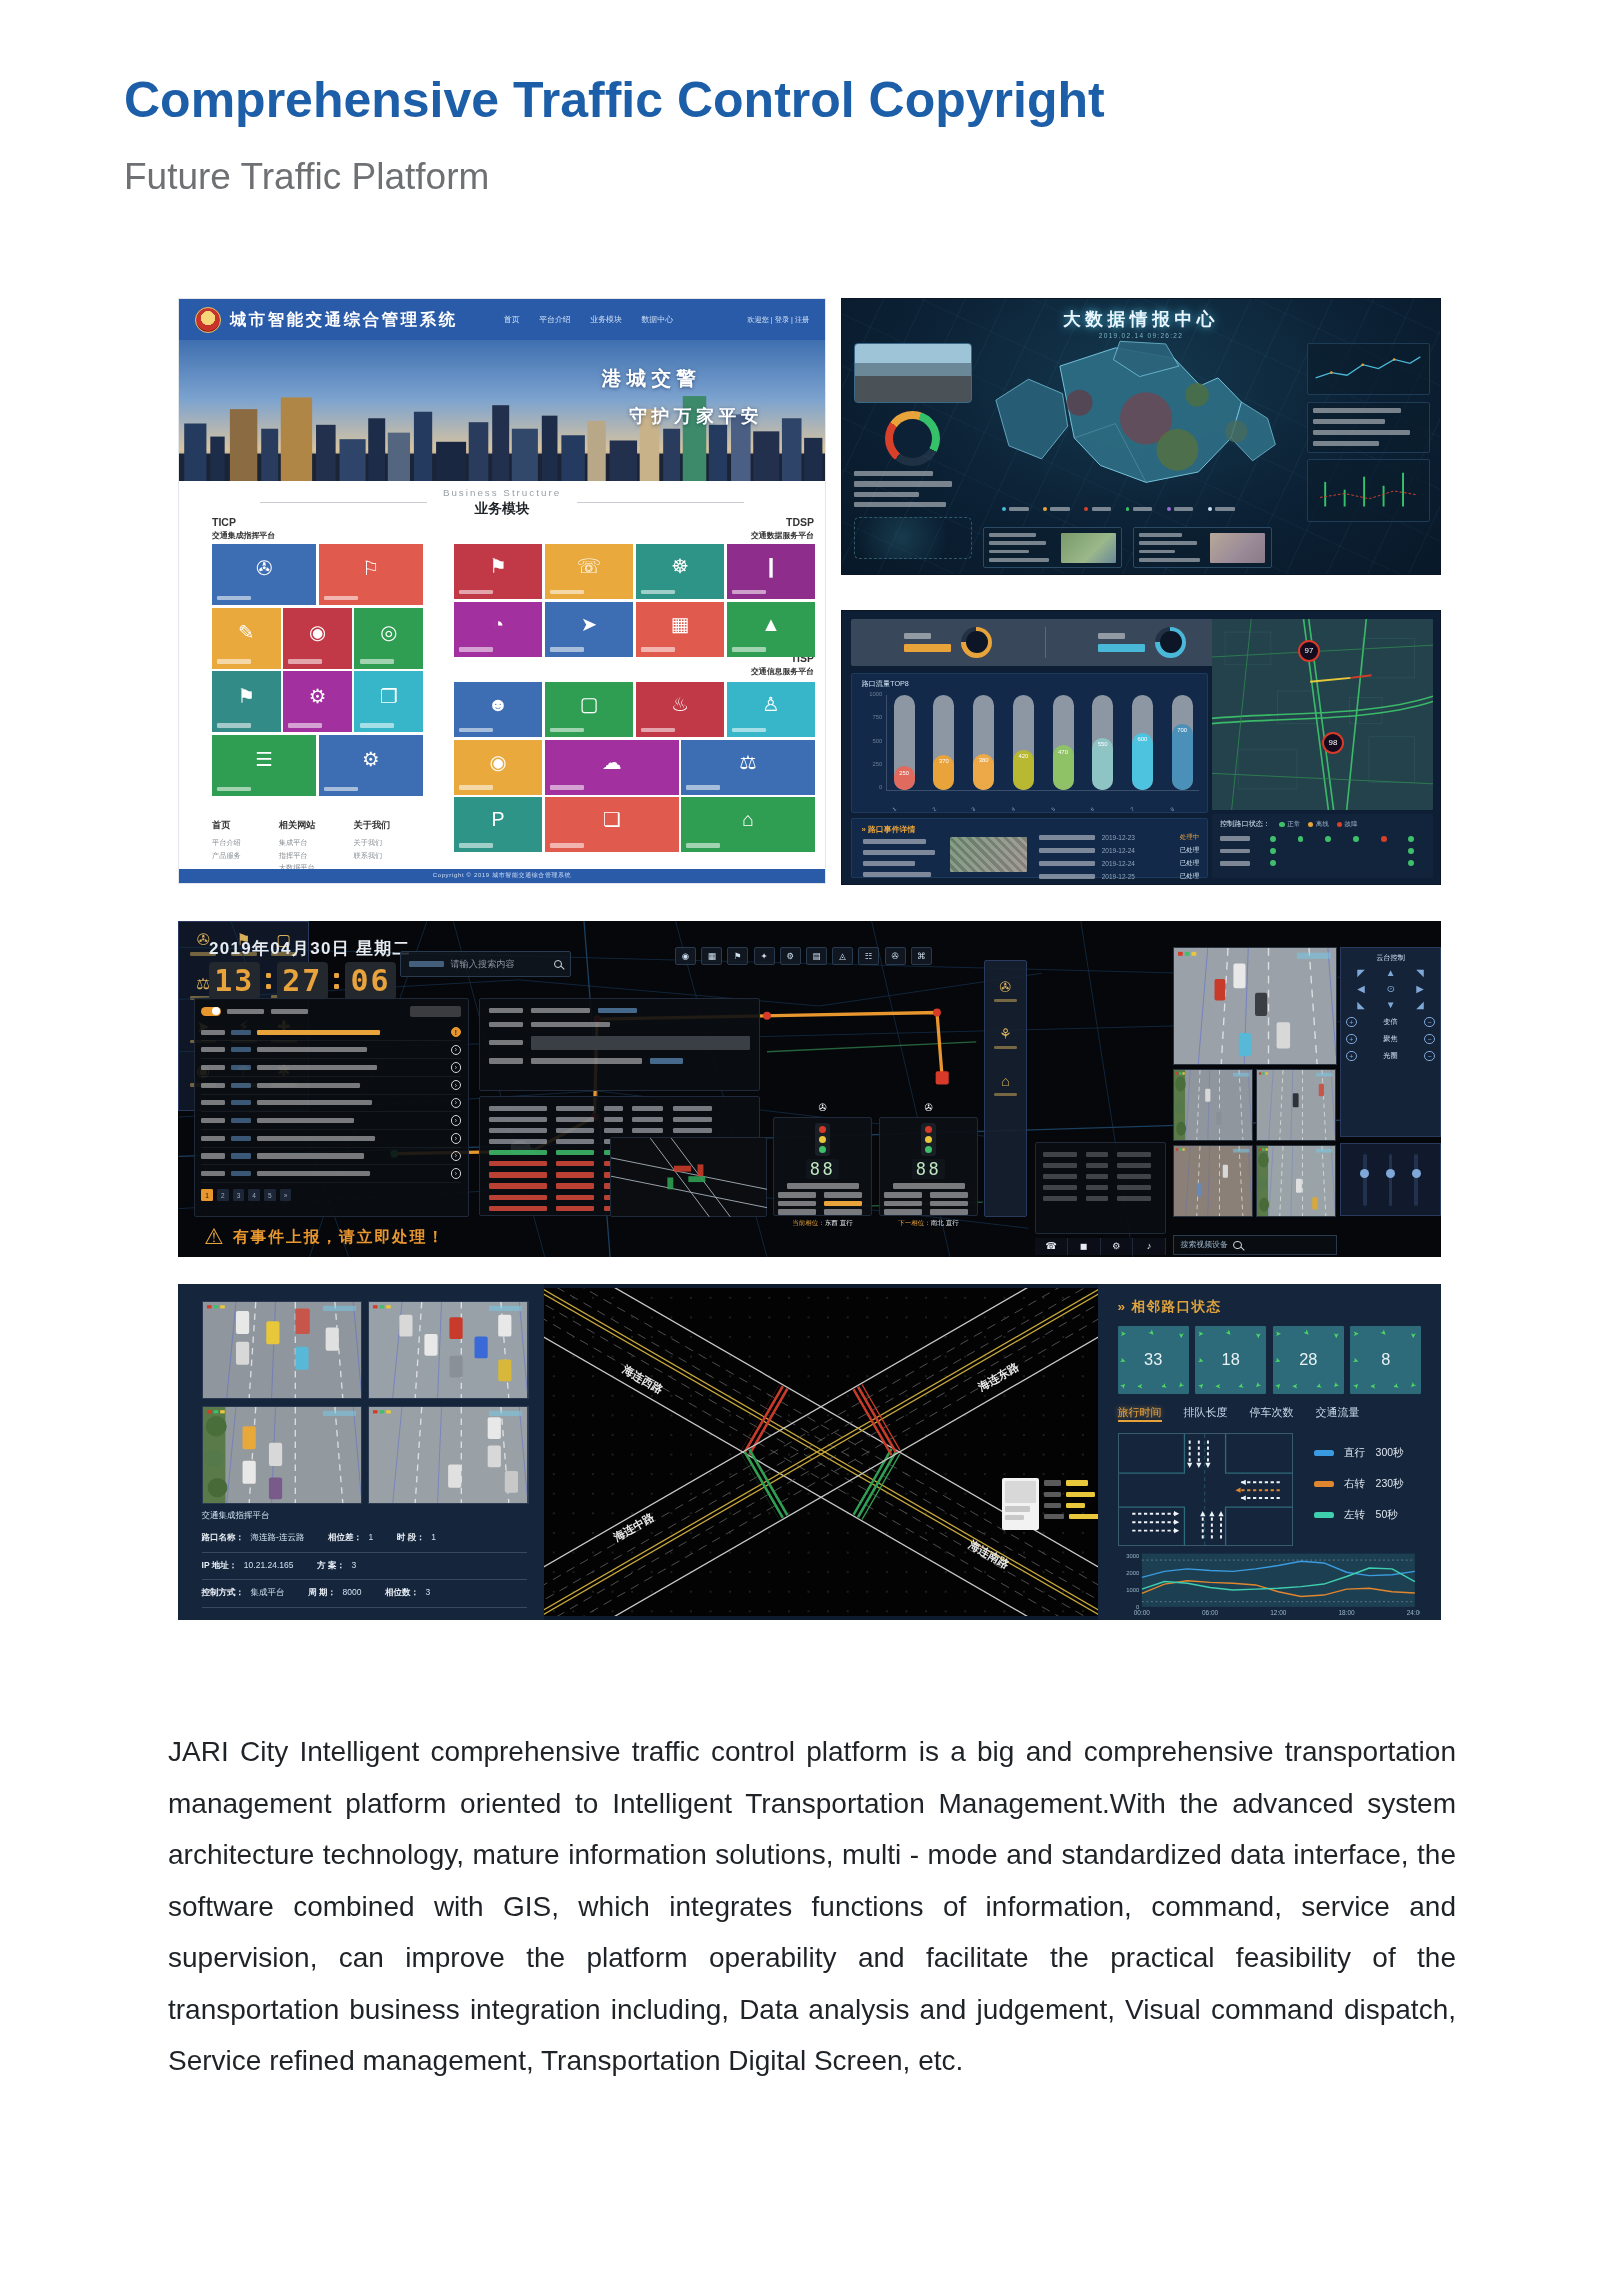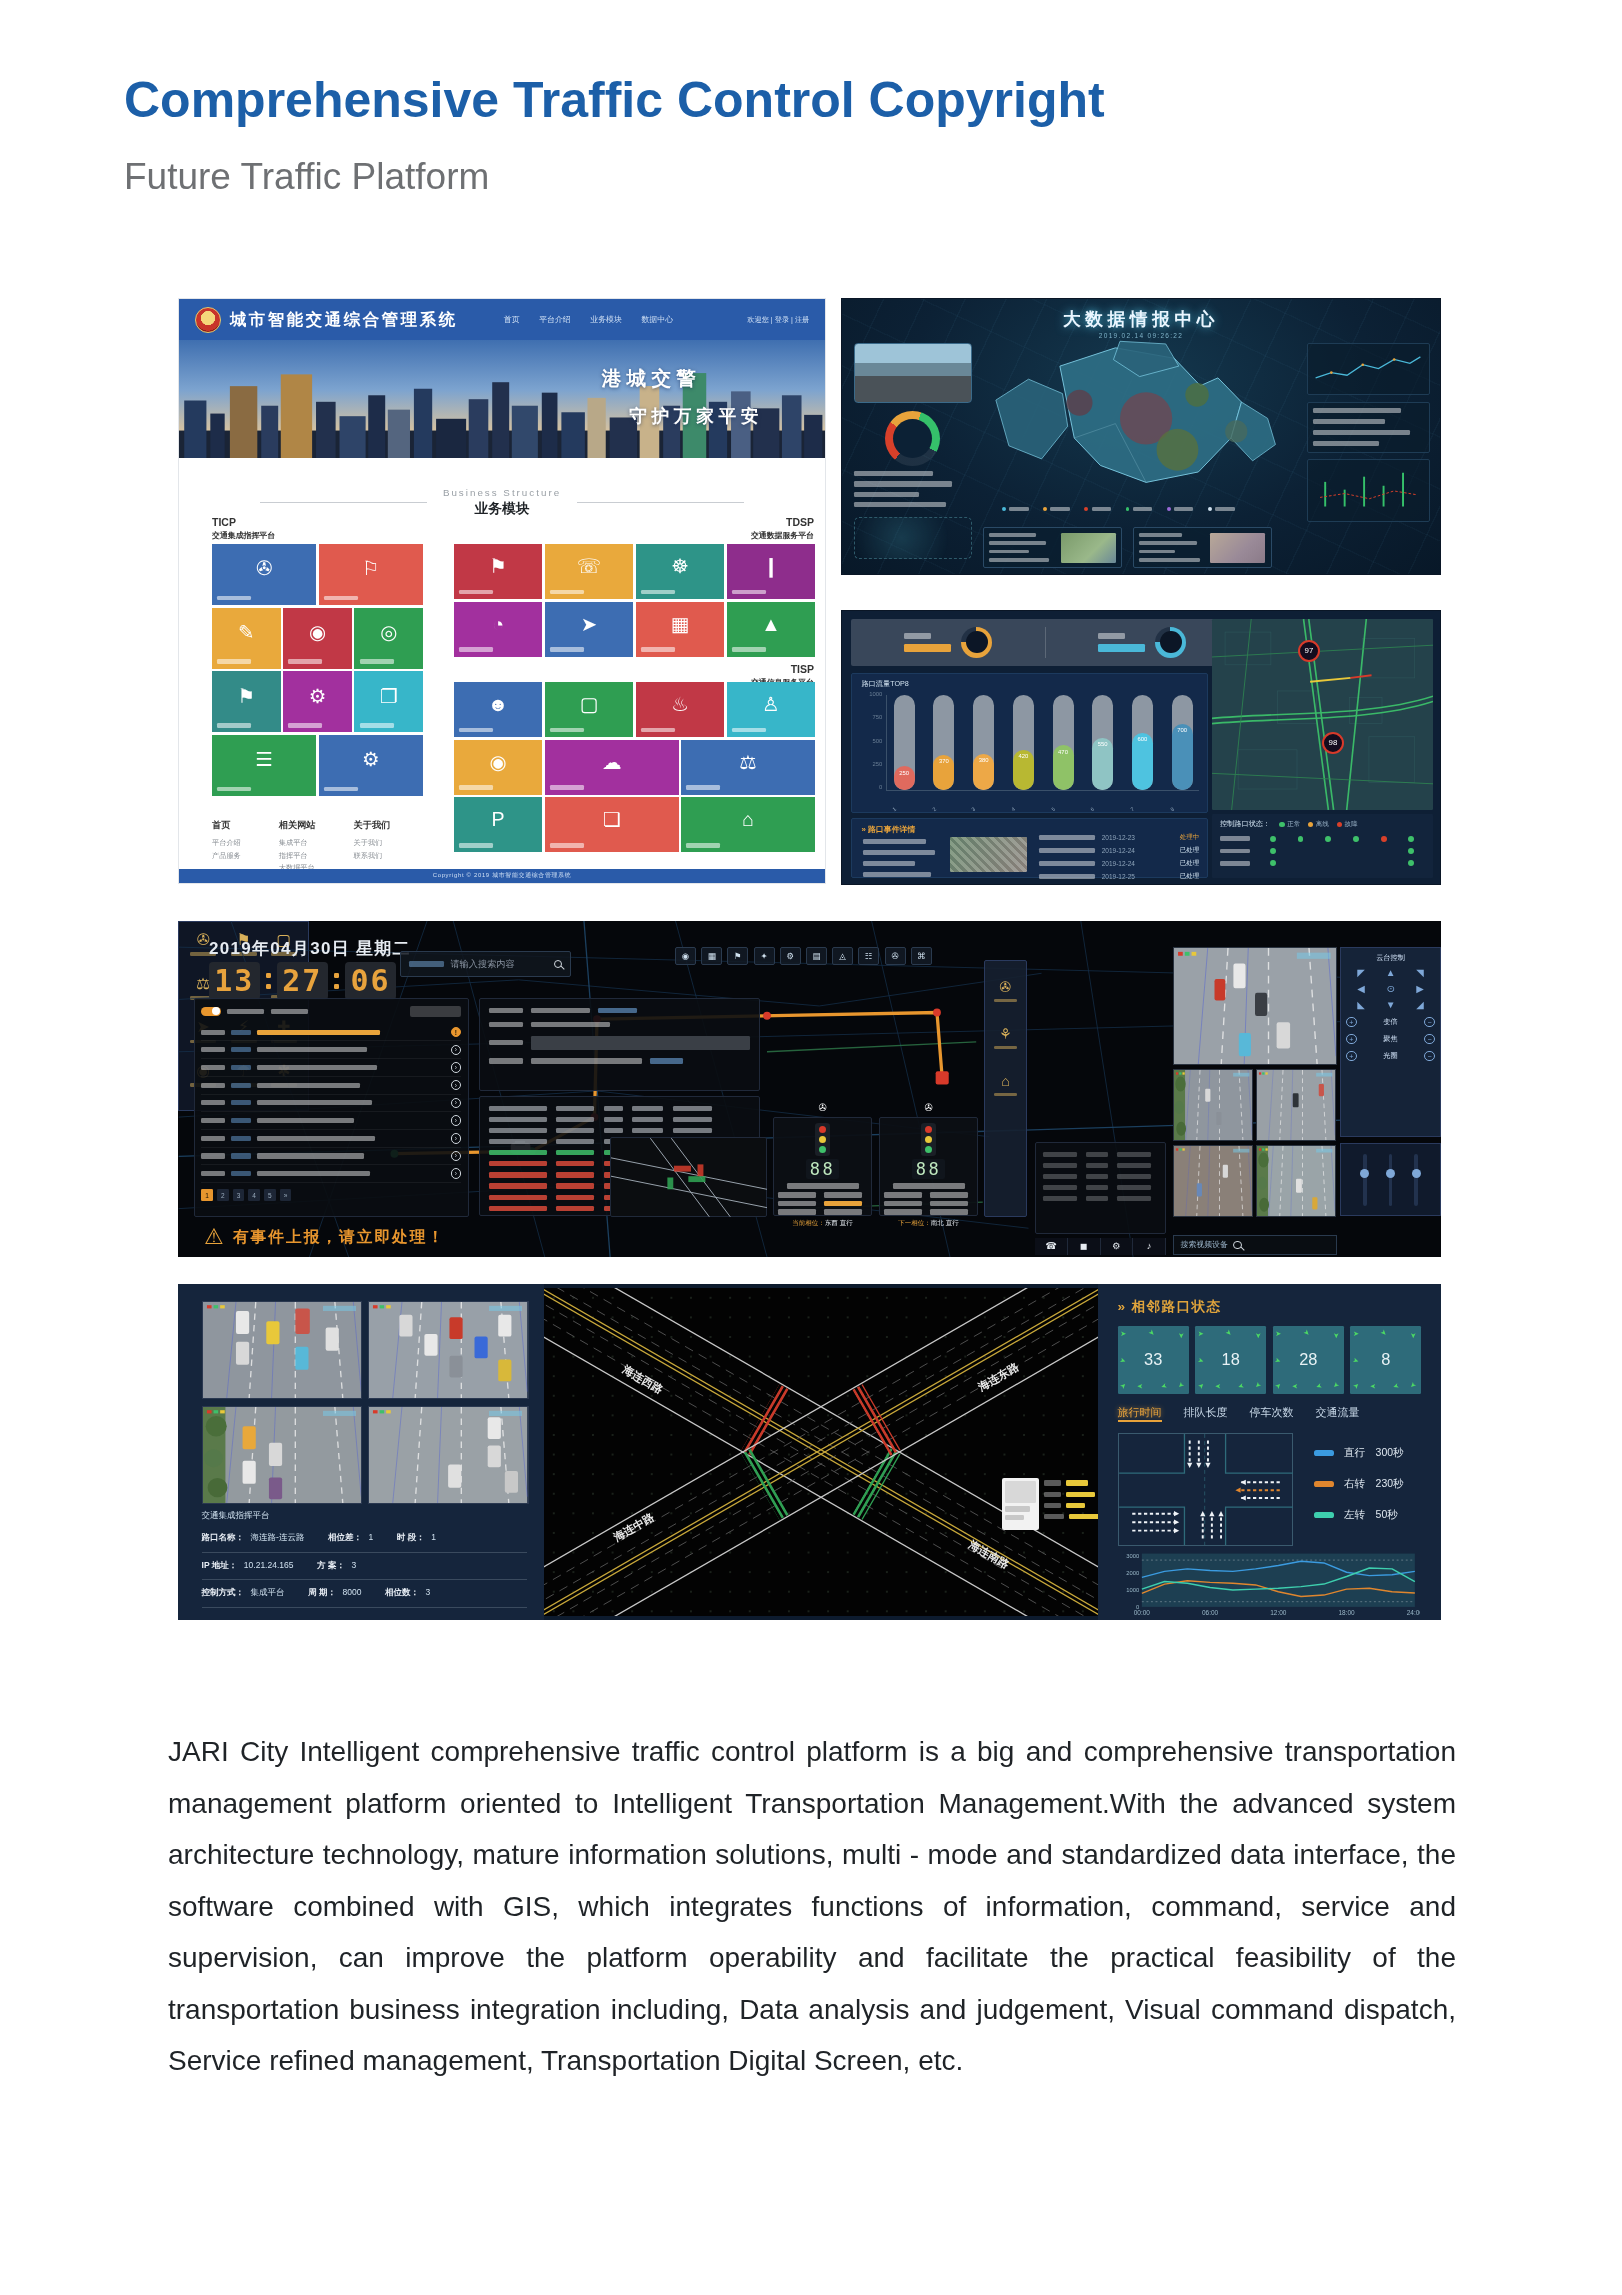--- a/index.html
+++ b/index.html
@@ -17,21 +17,21 @@
   
   .portal { left:178px; top:298px; width:648px; height:586px; background:#fff; border:0.7px solid #e3e6ea; }
   .p-header { height:41px; background:#2a5ba9; display:flex; align-items:center; padding:0 15.7px; }
   .emblem { width:26px; height:26px; border-radius:50%; flex:0 0 26px;
             background:radial-gradient(circle at 50% 42%, #f5d77a 0 38%, #c8342a 39% 68%, #8f1f18 69% 100%);
             border:1.3px solid #e8c86a; }
   .p-title { color:#fff; font-size:16.4px; font-weight:bold; letter-spacing:2.6px; margin-left:9.2px; }
   .p-nav { display:flex; gap:19.6px; margin-left:46px; color:#cfe0f5; font-size:7.9px; }
   .p-nav span { cursor:pointer; }
   .p-user { margin-left:auto; color:#cfe0f5; font-size:7.2px; }
-  .p-hero { height:118px; position:relative;
+  .p-hero { height:141px; position:relative;
             background:linear-gradient(180deg,#3f6fb0 0%,#7ca3cf 42%,#d8c3a0 78%,#4a4638 100%); }
   .p-hero svg { position:absolute; left:0; bottom:0; width:100%; height:98px; }
   .slogan1 { position:absolute; right:124px; top:25px; color:#fff; font-size:19.6px; font-weight:bold; letter-spacing:5.2px; text-shadow:0 0.7px 3.9px rgba(20,40,80,.6); }
   .slogan2 { position:absolute; right:62px; top:64px; color:#fff; font-size:17.7px; font-weight:bold; letter-spacing:4.6px; text-shadow:0 0.7px 3.9px rgba(20,40,80,.6); }
   .p-heading { position:absolute; left:0; right:0; top:188px; display:flex; align-items:center; justify-content:center; gap:15.7px; }
   .p-heading .hline { width:167px; height:0.7px; background:#c9cdd2; }
   .p-heading .en { color:#9aa0a6; font-size:9.8px; letter-spacing:2px; text-align:center; }
   .p-heading .zh { color:#1f2327; font-size:13.7px; font-weight:bold; text-align:center; margin-top:2px; }
   .plat-label { position:absolute; font-size:9.8px; font-weight:bold; color:#333; }
   .plat-label .code { font-size:10.5px; }
@@ -277,21 +277,21 @@
     <div class="hline"></div>
   </div>
   <div class="plat-label" style="left:33px;top:217px;">
     <div class="code">TICP</div>
     <div class="pname">交通集成指挥平台</div>
   </div>
   <div class="plat-label" style="right:11px;top:217px;text-align:right;">
     <div class="code">TDSP</div>
     <div class="pname">交通数据服务平台</div>
   </div>
-  <div class="plat-label" style="right:11px;top:353px;text-align:right;margin-top:11px;">
+  <div class="plat-label" style="right:11px;top:353px;text-align:right;">
     <div class="code">TISP</div>
     <div class="pname">交通信息服务平台</div>
   </div>
   <div id="ltiles">
       <div class="tile" style="background: rgb(61, 109, 178); grid-column: span 3;">
         <span class="t-ic">✇</span>
         <span class="t-lb"></span>
       </div>
       <div class="tile" style="background: rgb(224, 90, 78); grid-column: span 3;">
         <span class="t-ic">⚐</span>

